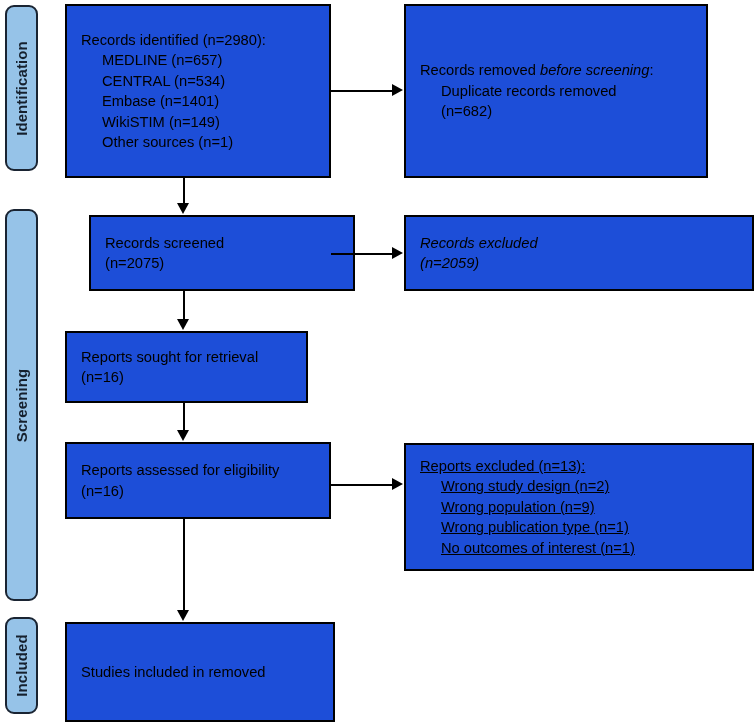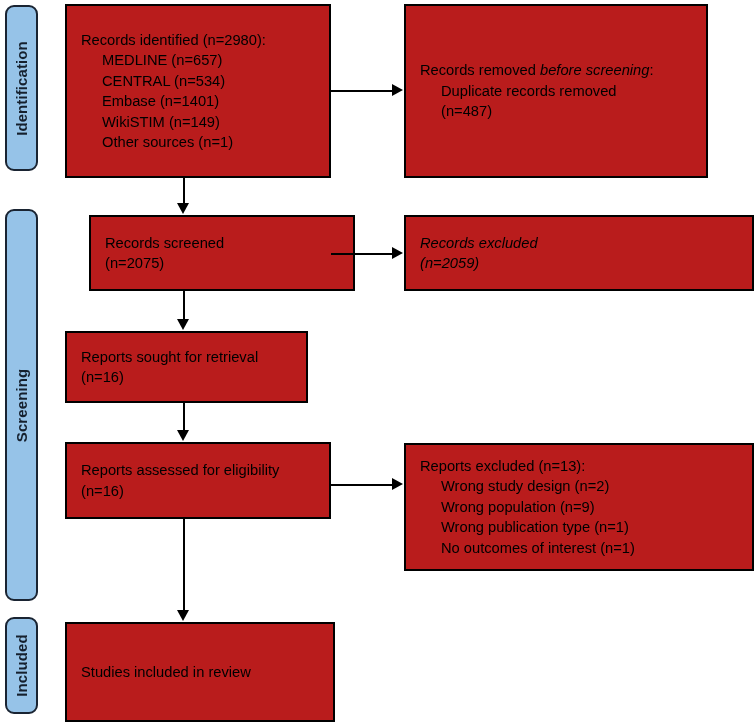--- a/index.html
+++ b/index.html
@@ -36,21 +36,21 @@
     font-size: 15px;
     font-weight: bold;
     color: #15202e;
     letter-spacing: 0.1px;
   }
 
   
   .flow-box {
     position: absolute;
     box-sizing: border-box;
-    background: #b91c1c;
+    background: #1d4ed8;
     border: 2.6px solid #000000;
     display: flex;
     flex-direction: column;
     justify-content: center;
   }
   .flow-box .lines {
     padding-left: 14px;
     padding-right: 8px;
   }
   .flow-box .line {
@@ -119,21 +119,21 @@
       <div class="line indent">Embase (n=1401)</div>
       <div class="line indent">WikiSTIM (n=149)</div>
       <div class="line indent">Other sources (n=1)</div>
     </div>
   </div>
 
   <div class="flow-box" style="left:404px; top:4px; width:304px; height:174px;">
     <div class="lines">
       <div class="line"><span>Records removed </span><span class="ital">before screening</span><span>:</span></div>
       <div class="line indent">Duplicate records removed</div>
-      <div class="line indent">(n=487)</div>
+      <div class="line indent">(n=682)</div>
     </div>
   </div>
 
   <div class="h-line" style="left:331px; top:90px; width:62px;"></div>
   <div class="arrow-right" style="left:392px; top:84px;"></div>
 
   <div class="v-line" style="left:183px; top:178px; height:27px;"></div>
   <div class="arrow-down" style="left:177px; top:203px;"></div>
 
   <div class="flow-box" style="left:65px; top:215px; width:266px; height:76px;margin-left:24px;">
@@ -166,35 +166,35 @@
   <div class="v-line" style="left:183px; top:403px; height:29px;"></div>
   <div class="arrow-down" style="left:177px; top:430px;"></div>
 
   <div class="flow-box" style="left:65px; top:442px; width:266px; height:77px;">
     <div class="lines">
       <div class="line">Reports assessed for eligibility</div>
       <div class="line">(n=16)</div>
     </div>
   </div>
 
-  <div class="flow-box" style="left:404px; top:443px; width:350px; height:128px;">
+  <div class="flow-box" style="left:404px; top:443px; width:350px; height:128px;text-decoration:underline;">
     <div class="lines">
       <div class="line">Reports excluded (n=13):</div>
       <div class="line indent">Wrong study design (n=2)</div>
       <div class="line indent">Wrong population (n=9)</div>
       <div class="line indent">Wrong publication type (n=1)</div>
       <div class="line indent">No outcomes of interest (n=1)</div>
     </div>
   </div>
 
   <div class="h-line" style="left:331px; top:484px; width:62px;"></div>
   <div class="arrow-right" style="left:392px; top:478px;"></div>
 
   <div class="v-line" style="left:183px; top:519px; height:93px;"></div>
   <div class="arrow-down" style="left:177px; top:610px;"></div>
 
   <div class="flow-box" style="left:65px; top:622px; width:270px; height:100px;">
     <div class="lines">
-      <div class="line">Studies included in review</div>
+      <div class="line">Studies included in removed</div>
     </div>
   </div>
 
 </div>
 
 </body></html>

